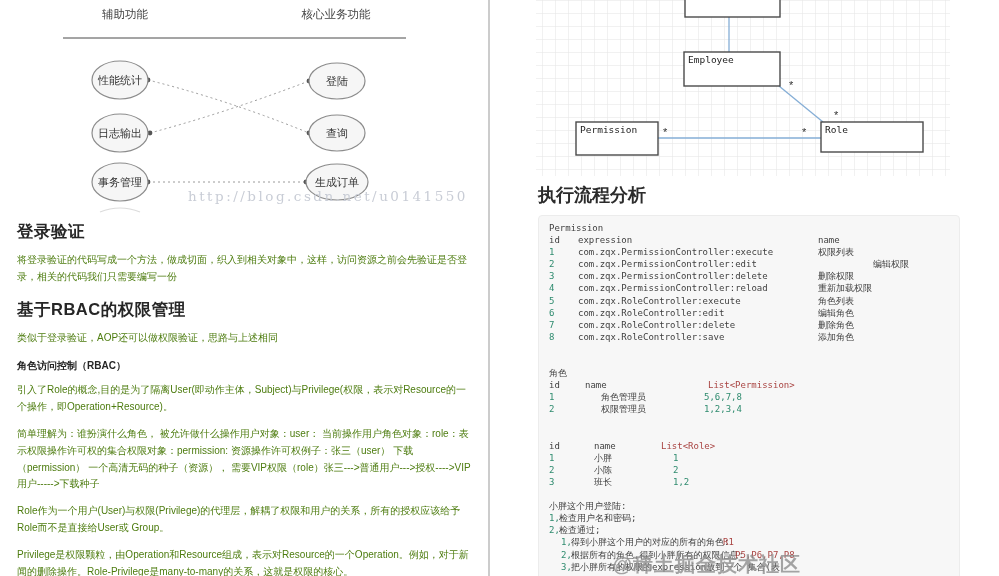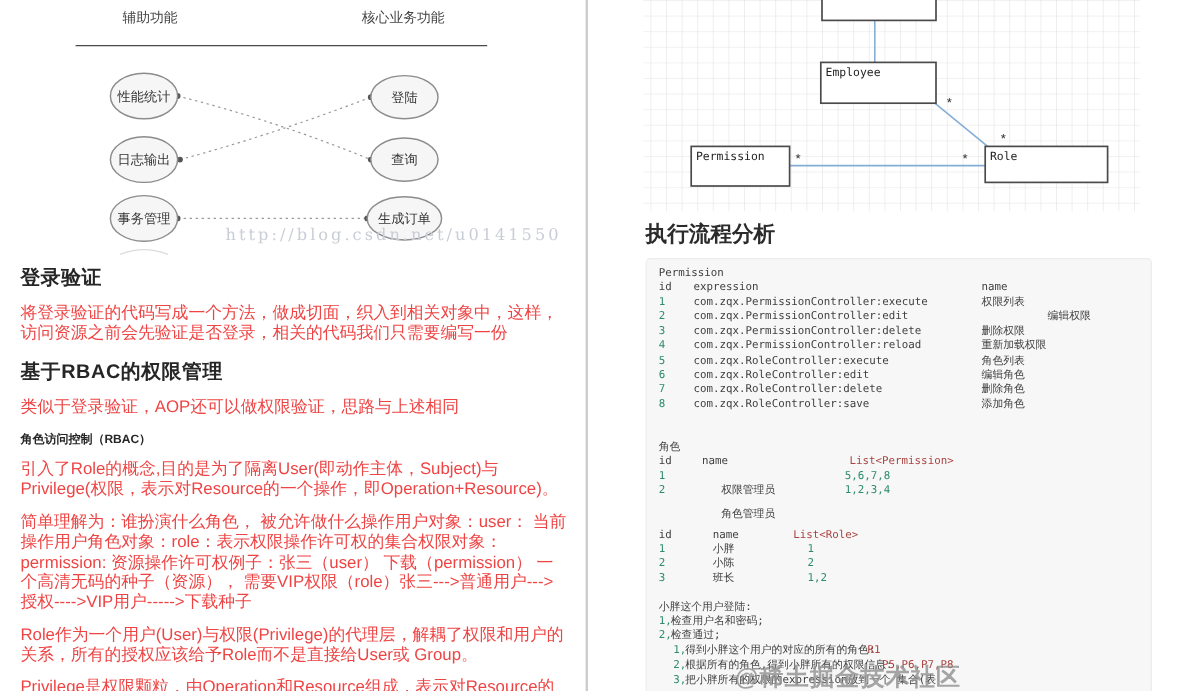--- a/index.html
+++ b/index.html
@@ -5,21 +5,21 @@
   * { margin:0; padding:0; box-sizing:border-box; }
   html,body { width:999px; height:576px; overflow:hidden; background:#ffffff;
               font-family:"Liberation Sans", sans-serif; }
   .page { position:relative; width:813px; height:576px; background:#fff; }
 
   
   .usecase-svg { position:absolute; left:0; top:0; }
   .article { position:absolute; left:17px; top:208px; width:456px; color:#4a4a4a; }
   .article h2 { font-size:16.5px; color:#262626; margin:13px 0 9px; letter-spacing:.5px; }
   .article h3 { font-size:10px; color:#262626; margin:13px 0 9px; }
-  .article p  { font-size:14px; line-height:16.8px; margin:0 0 10px; color:#ef4444; }
+  .article p  { font-size:10px; line-height:16.8px; margin:0 0 10px; color:#4d7c0f; }
 
   .col-divider { position:absolute; left:488px; top:0; width:2px; height:576px; background:#cccccc; }
 
   
   .er-svg { position:absolute; left:490px; top:0; }
   .flow-heading { position:absolute; left:538px; top:183px; font-size:18px;
                   font-weight:bold; color:#2b2b2b; }
   .code-block { position:absolute; left:538px; top:215px; width:422px; height:400px;
                 background:#f7f7f7; border:1px solid #ececec; border-radius:4px;
                 padding-top:6px; font-family:"DejaVu Sans Mono", monospace; font-size:9px;
@@ -192,21 +192,21 @@
       <div class="code-line">
         <span class="seg c-p" style="left: 10px; color: rgb(63, 63, 63);">角色</span>
       </div>
       <div class="code-line">
         <span class="seg c-p" style="left: 10px; color: rgb(63, 63, 63);">id</span>
         <span class="seg c-p" style="left: 46px; color: rgb(63, 63, 63);">name</span>
         <span class="seg c-r" style="left: 169px; color: rgb(169, 68, 66);">List&lt;Permission&gt;</span>
       </div>
       <div class="code-line">
         <span class="seg c-n" style="left: 10px; color: rgb(46, 139, 110);">1</span>
-        <span class="seg c-p" style="left: 62px; color: rgb(63, 63, 63); margin-top: 32px;">角色管理员</span>
+        <span class="seg c-p" style="left: 62px; color: rgb(63, 63, 63);">角色管理员</span>
         <span class="seg c-n" style="left: 165px; color: rgb(46, 139, 110);">5,6,7,8</span>
       </div>
       <div class="code-line">
         <span class="seg c-n" style="left: 10px; color: rgb(46, 139, 110);">2</span>
         <span class="seg c-p" style="left: 62px; color: rgb(63, 63, 63);">权限管理员</span>
         <span class="seg c-n" style="left: 165px; color: rgb(46, 139, 110);">1,2,3,4</span>
       </div>
       <div class="code-line"></div>
       <div class="code-line"></div>
       <div class="code-line">

